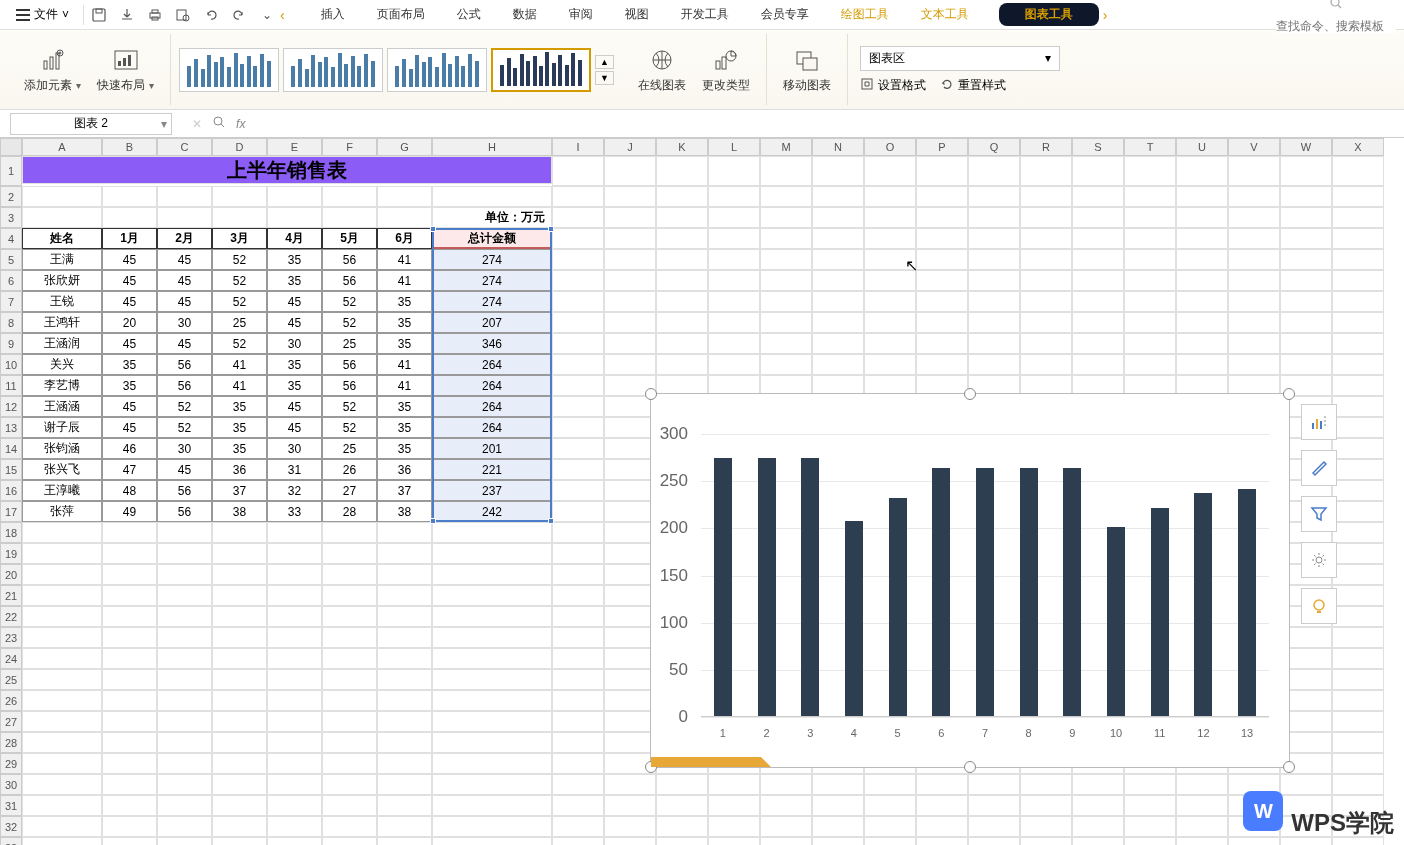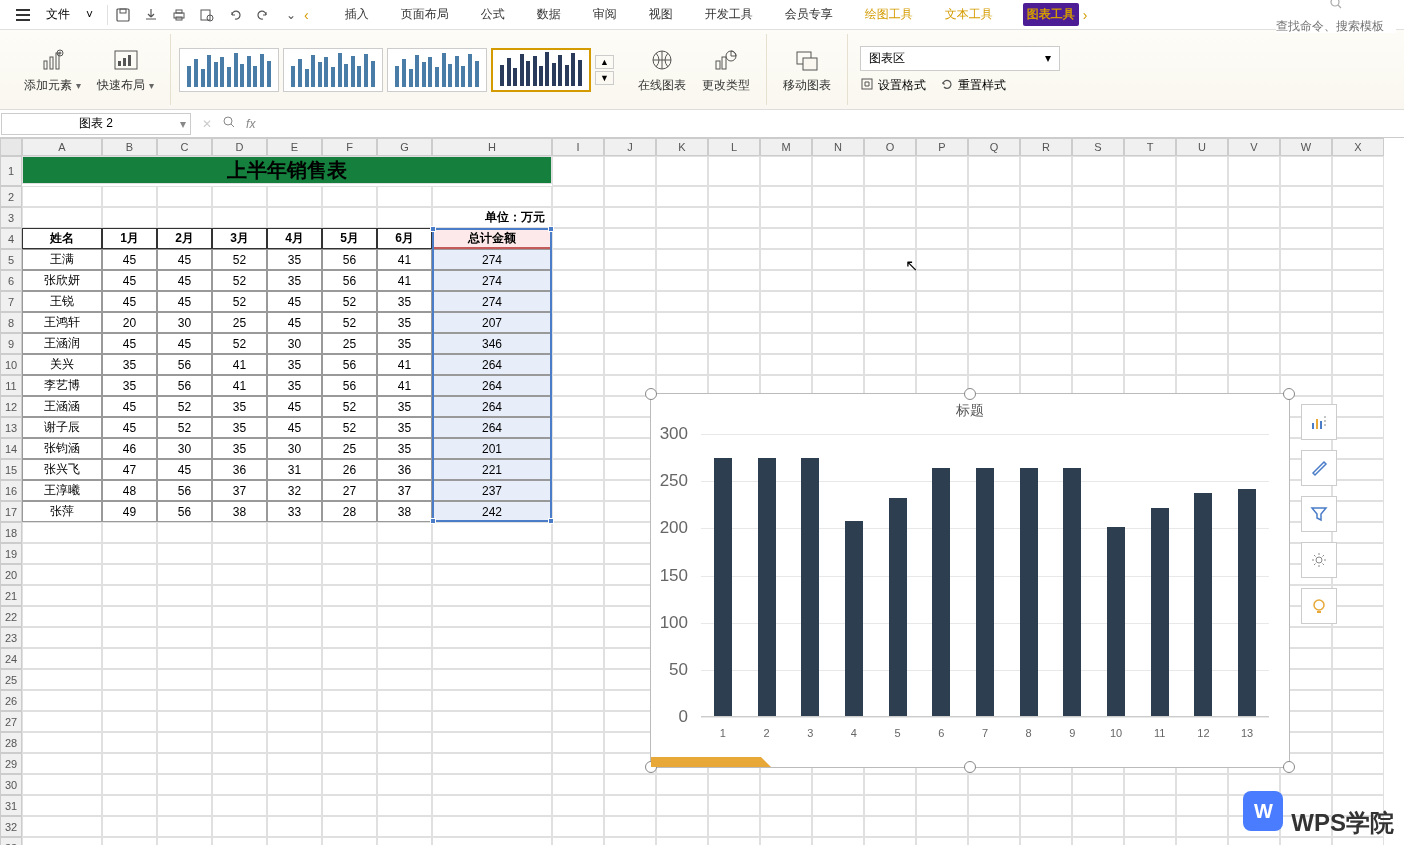--- a/index.html
+++ b/index.html
@@ -1,29 +1,29 @@
 <!DOCTYPE html>
 <html><head>
   <meta charset="utf-8">
   <style>
     * { box-sizing: border-box; margin: 0; padding: 0; }
     body { font-family: "Microsoft YaHei", Arial, sans-serif; font-size: 12px; background: #fff; overflow: hidden; width: 1404px; height: 845px; }
     
     
     .menubar { height: 30px; background: #fff; border-bottom: 1px solid #e0e0e0; display: flex; align-items: center; padding: 0 8px; }
-    .menubar .file-btn { display: flex; align-items: center; gap: 16px; padding: 4px 8px; cursor: pointer; }
+    .menubar .file-btn { display: flex; align-items: center; gap: 4px; padding: 4px 8px; cursor: pointer; }
     .menubar .hamburger { display: inline-block; width: 14px; height: 12px; }
     .menubar .hamburger::before { content: ""; display: block; width: 14px; height: 2px; background: #333; box-shadow: 0 5px 0 #333, 0 10px 0 #333; }
     .menubar .divider { width: 1px; height: 20px; background: #e0e0e0; margin: 0 6px; }
     .menubar .qat { display: flex; gap: 10px; align-items: center; }
     .menubar .qat-icon { width: 18px; height: 18px; display: flex; align-items: center; justify-content: center; color: #555; cursor: pointer; }
     .menubar .tabs { display: flex; gap: 28px; margin-left: 30px; align-items: center; }
     .menubar .tab { color: #333; cursor: pointer; padding: 4px 2px; }
     .menubar .tab.context { color: #d49b00; }
-    .menubar .tab.context.active { background: #4c1d95; border-radius: 2px; padding: 3px 4px; font-weight: bold; }
+    .menubar .tab.context.active { background: #0f172a; border-radius: 8px; padding: 3px 26px; font-weight: bold; }
     .menubar .nav-arrow { color: #d49b00; font-size: 14px; padding: 0 4px; cursor: pointer; }
     .menubar .search { margin-left: auto; display: flex; align-items: center; gap: 6px; color: #aaa; flex-direction: column; }
     .menubar .search input { border: none; outline: none; font-size: 12px; width: 120px; }
     
     
     .ribbon { height: 80px; background: linear-gradient(#fdfcf7, #f9f7ef); border-bottom: 1px solid #ddd; display: flex; align-items: stretch; padding: 4px 8px; }
     .ribbon-group { display: flex; flex-direction: column; align-items: center; justify-content: center; padding: 0 12px; border-right: 1px solid #e5e0d0; gap: 4px; text-align: center; }
     .ribbon-group:last-child { border-right: none; }
     .ribbon-btn { display: flex; flex-direction: column; align-items: center; gap: 3px; cursor: pointer; padding: 4px; }
     .ribbon-btn .icon { width: 28px; height: 28px; display: flex; align-items: center; justify-content: center; }
@@ -34,33 +34,33 @@
     .chart-style-thumb.active { border: 2px solid #d49b00; }
     .chart-style-thumb .bar { width: 4px; background: #4a7ca8; }
     .chart-style-thumb.dark .bar { background: #2a3a5a; }
     .ribbon-group.rightpane { flex-direction: column; align-items: flex-start; gap: 6px; padding: 8px 12px; }
     .select-area { border: 1px solid #ccc; background: #fff; padding: 3px 8px; width: 200px; display: flex; justify-content: space-between; align-items: center; }
     .inline-row { display: flex; gap: 14px; }
     .inline-btn { display: flex; align-items: center; gap: 4px; cursor: pointer; }
     
     
     .formula-bar { height: 28px; border-bottom: 1px solid #ccc; display: flex; align-items: center; background: #fff; }
-    .name-box { width: 190px; border: 1px solid #ccc; margin: 2px 1px; height: 22px; display: flex; align-items: center; justify-content: center; position: relative; }
+    .name-box { width: 162px; border: 1px solid #ccc; margin: 2px 10px; height: 22px; display: flex; align-items: center; justify-content: center; position: relative; }
     .name-box .dd { position: absolute; right: 4px; color: #888; }
     .fx-zone { display: flex; align-items: center; gap: 10px; padding: 0 10px; }
     .fx-icon { color: #888; font-style: italic; }
     .formula-input { flex: 1; border: none; outline: none; height: 22px; padding: 0 6px; }
     
     
     .grid-wrap { position: relative; height: calc(845px - 30px - 80px - 28px); overflow: hidden; }
     .grid { display: grid; grid-template-columns: 22px repeat(24, 52px); grid-auto-rows: 21px; }
     .colhdr, .rowhdr, .corner { background: #f0f0f0; border: 0.5px solid #ccc; display: flex; align-items: center; justify-content: center; color: #555; font-size: 11px; }
     .corner { background: #e8e8e8; }
     .cell { border: 0.5px solid #e0e0e0; display: flex; align-items: center; justify-content: center; font-size: 12px; background: #fff; }
-    .cell.title { background: #15803d; font-size: 20px; font-weight: bold; }
+    .cell.title { background: #8b5cf6; font-size: 20px; font-weight: bold; }
     .cell.hdr { font-weight: bold; border: 1px solid #333; }
     .cell.data { border: 0.5px solid #999; }
     .cell.name { font-weight: normal; }
     .cell.total-hdr { background: #fde9e9; font-weight: bold; border: 2px solid #c55a5a; }
     .cell.total { background: #e8eef9; }
     .cell.unit { justify-content: flex-end; padding-right: 6px; font-weight: bold; }
     
     
     .sel-overlay { position: absolute; border: 2px solid #4a7cc8; pointer-events: none; }
     .sel-handle { position: absolute; width: 6px; height: 6px; background: #4a7cc8; border: 1px solid #fff; }
@@ -1182,21 +1182,20 @@
       <div class="cell"></div>
     </div>
 
   <div class="chart-box">
     <div class="sel-circle" style="left:-6px;top:-6px;"></div>
     <div class="sel-circle" style="right:-6px;top:-6px;"></div>
     <div class="sel-circle" style="left:-6px;bottom:-6px;"></div>
     <div class="sel-circle" style="right:-6px;bottom:-6px;"></div>
     <div class="sel-circle" style="left:50%;top:-6px;margin-left:-6px;"></div>
     <div class="sel-circle" style="left:50%;bottom:-6px;margin-left:-6px;"></div>
-    <div class="chart-title">标题</div>
     <div class="chart-yaxis" id="chart-yaxis">
         <div class="chart-ytick" style="top: 100%;">0</div>
         <div class="chart-ytick" style="top: 83.3333%;">50</div>
         <div class="chart-ytick" style="top: 66.6667%;">100</div>
         <div class="chart-ytick" style="top: 50%;">150</div>
         <div class="chart-ytick" style="top: 33.3333%;">200</div>
         <div class="chart-ytick" style="top: 16.6667%;">250</div>
         <div class="chart-ytick" style="top: 0%;">300</div>
       </div>
     <div class="chart-plot">

